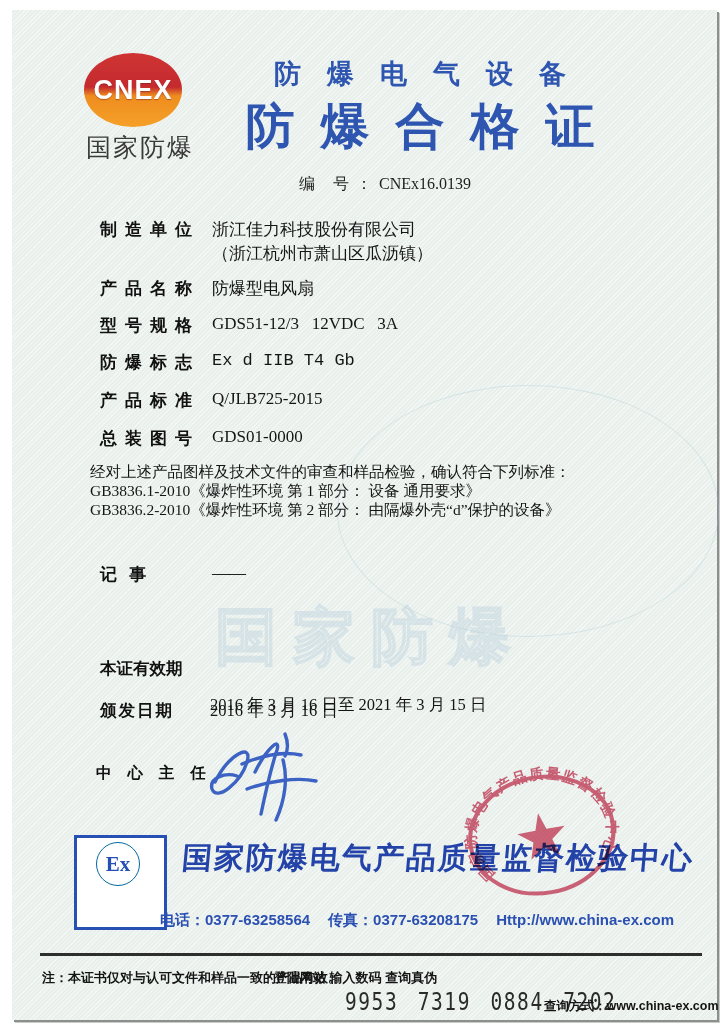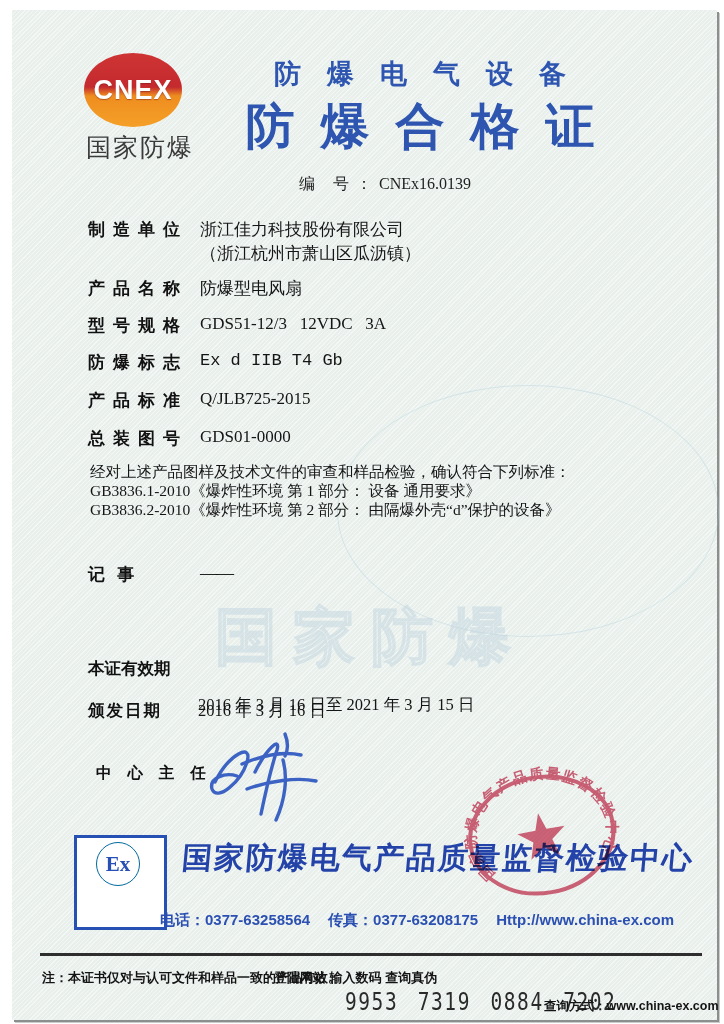--- a/index.html
+++ b/index.html
@@ -23,21 +23,21 @@
     font-family:"Liberation Sans","DejaVu Sans",sans-serif;font-weight:bold;
     color:#fff;font-size:27px;letter-spacing:1px;text-shadow:0 1px 1px rgba(120,30,20,.5);
   }
   .cnex-caption{position:absolute;left:74px;top:121px;font-size:25px;color:#3a3a3a;letter-spacing:2px;font-weight:500;}
   .hdr-center{position:absolute;left:138px;top:0;width:540px;text-align:center;}
   .subtitle{position:absolute;top:46px;left:0;width:100%;font-size:27px;font-weight:bold;color:#2e56b0;letter-spacing:26px;text-indent:26px;}
   .title{position:absolute;top:84px;left:0;width:100%;font-size:49px;font-weight:bold;color:#2e56b0;letter-spacing:26px;text-indent:26px;}
   .certno{position:absolute;left:271px;top:164px;font-size:16px;color:#222;margin-left:16px;}
   .certno .lbl{letter-spacing:7px;}
   
-  .row{position:absolute;left:76px;font-size:17px;}
+  .row{position:absolute;left:88px;font-size:17px;}
   .row .flabel{display:inline-block;font-weight:bold;letter-spacing:8px;color:#111;white-space:nowrap;}
   .row .fvalue{position:absolute;left:112px;top:0;white-space:pre;color:#151515;}
   .stand{position:absolute;left:78px;width:580px;font-size:15.5px;line-height:19px;color:#151515;}
   .dash{font-size:18px;letter-spacing:-2px;color:#2a2a2a;}
   .slabel{font-weight:bold;color:#111;white-space:nowrap;}
   .dval{white-space:pre;color:#151515;font-size:16.5px;}
   
   .wm-text{
     position:absolute;left:203px;top:585px;font-size:62px;font-weight:bold;letter-spacing:16px;
     color:transparent;-webkit-text-stroke:1.5px rgba(186,208,220,.55);opacity:.8;pointer-events:none;

